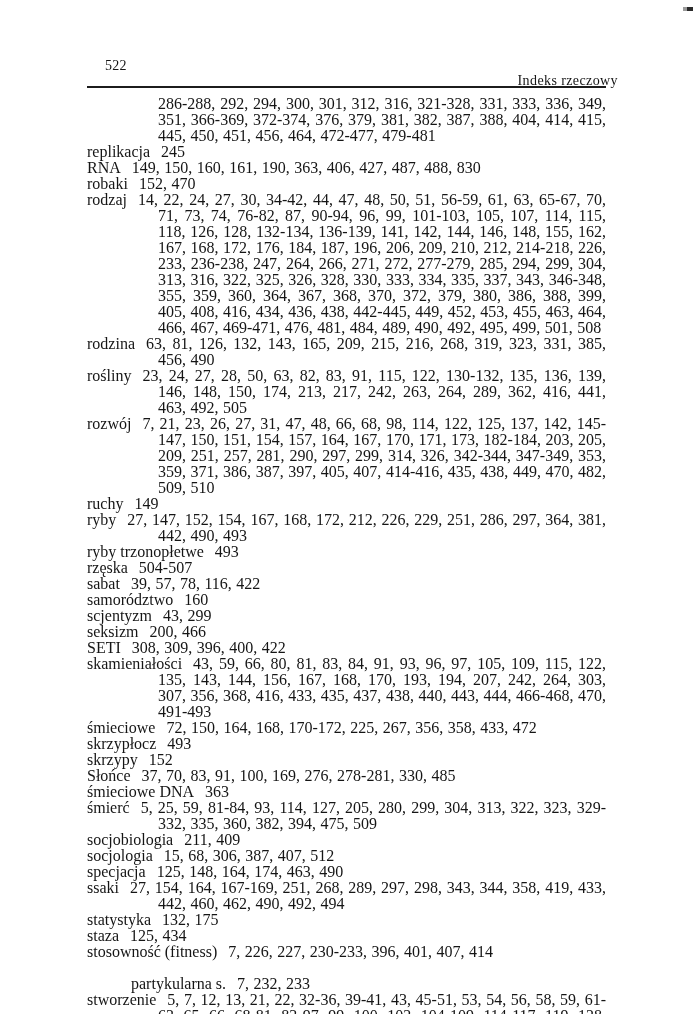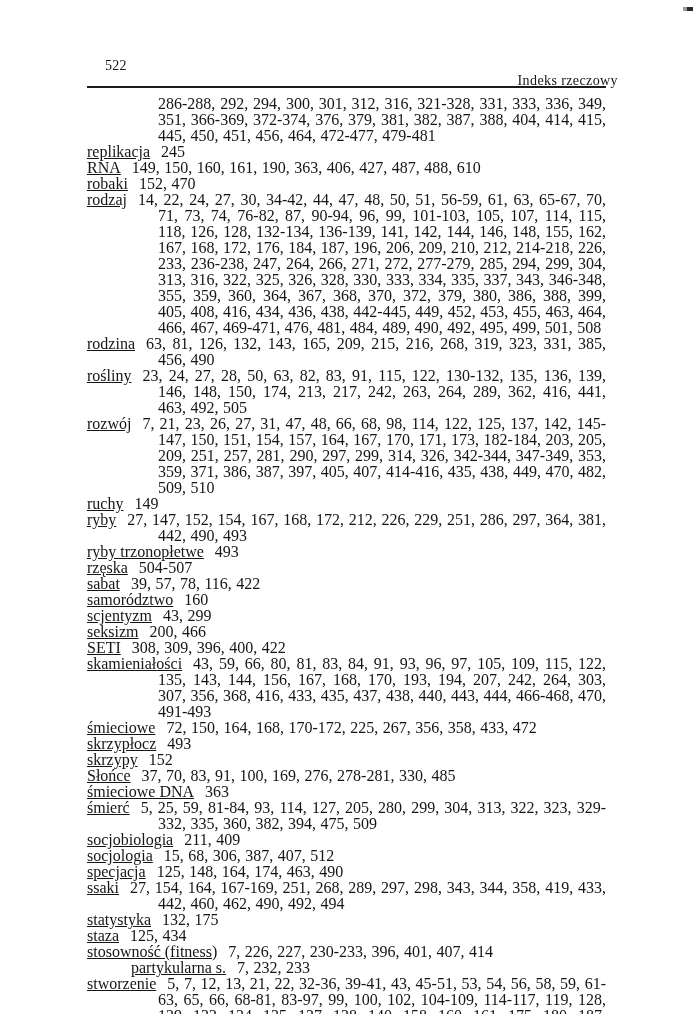--- a/index.html
+++ b/index.html
@@ -79,24 +79,24 @@
     text-indent: -71px;
   }
   .entry.continuation {
     padding-left: 71px;
     text-indent: 0;
   }
   .entry.sub {
     padding-left: 44px;
     text-indent: 0;
     text-align: left;
+    margin-top: 16px;
   }
   .term {
     margin-right: 11px;
-    text-decoration: underline;
   }
   .pages {
     word-spacing: 0.5px;
   }
 </style>
 </head>
 <body>
 
 <div class="page">
 
@@ -105,21 +105,21 @@
   <div class="header">
     <span class="running-title">Indeks rzeczowy</span>
     <span class="page-number">522</span>
   </div>
 
   <div class="header-rule"></div>
 
   <div class="index-body" id="index-body">
       <div class="entry continuation"><span class="pages">286-288, 292, 294, 300, 301, 312, 316, 321-328, 331, 333, 336, 349, 351, 366-369, 372-374, 376, 379, 381, 382, 387, 388, 404, 414, 415, 445, 450, 451, 456, 464, 472-477, 479-481</span></div>
       <div class="entry main"><span class="term">replikacja</span><span class="pages">245</span></div>
-      <div class="entry main"><span class="term">RNA</span><span class="pages">149, 150, 160, 161, 190, 363, 406, 427, 487, 488, 610</span></div>
+      <div class="entry main"><span class="term">RNA</span><span class="pages">149, 150, 160, 161, 190, 363, 406, 427, 487, 488, 830</span></div>
       <div class="entry main"><span class="term">robaki</span><span class="pages">152, 470</span></div>
       <div class="entry main"><span class="term">rodzaj</span><span class="pages">14, 22, 24, 27, 30, 34-42, 44, 47, 48, 50, 51, 56-59, 61, 63, 65-67, 70, 71, 73, 74, 76-82, 87, 90-94, 96, 99, 101-103, 105, 107, 114, 115, 118, 126, 128, 132-134, 136-139, 141, 142, 144, 146, 148, 155, 162, 167, 168, 172, 176, 184, 187, 196, 206, 209, 210, 212, 214-218, 226, 233, 236-238, 247, 264, 266, 271, 272, 277-279, 285, 294, 299, 304, 313, 316, 322, 325, 326, 328, 330, 333, 334, 335, 337, 343, 346-348, 355, 359, 360, 364, 367, 368, 370, 372, 379, 380, 386, 388, 399, 405, 408, 416, 434, 436, 438, 442-445, 449, 452, 453, 455, 463, 464, 466, 467, 469-471, 476, 481, 484, 489, 490, 492, 495, 499, 501, 508</span></div>
       <div class="entry main"><span class="term">rodzina</span><span class="pages">63, 81, 126, 132, 143, 165, 209, 215, 216, 268, 319, 323, 331, 385, 456, 490</span></div>
       <div class="entry main"><span class="term">rośliny</span><span class="pages">23, 24, 27, 28, 50, 63, 82, 83, 91, 115, 122, 130-132, 135, 136, 139, 146, 148, 150, 174, 213, 217, 242, 263, 264, 289, 362, 416, 441, 463, 492, 505</span></div>
       <div class="entry main"><span class="term">rozwój</span><span class="pages">7, 21, 23, 26, 27, 31, 47, 48, 66, 68, 98, 114, 122, 125, 137, 142, 145-147, 150, 151, 154, 157, 164, 167, 170, 171, 173, 182-184, 203, 205, 209, 251, 257, 281, 290, 297, 299, 314, 326, 342-344, 347-349, 353, 359, 371, 386, 387, 397, 405, 407, 414-416, 435, 438, 449, 470, 482, 509, 510</span></div>
       <div class="entry main"><span class="term">ruchy</span><span class="pages">149</span></div>
       <div class="entry main"><span class="term">ryby</span><span class="pages">27, 147, 152, 154, 167, 168, 172, 212, 226, 229, 251, 286, 297, 364, 381, 442, 490, 493</span></div>
       <div class="entry main"><span class="term">ryby trzonopłetwe</span><span class="pages">493</span></div>
       <div class="entry main"><span class="term">rzęska</span><span class="pages">504-507</span></div>
       <div class="entry main"><span class="term">sabat</span><span class="pages">39, 57, 78, 116, 422</span></div>

